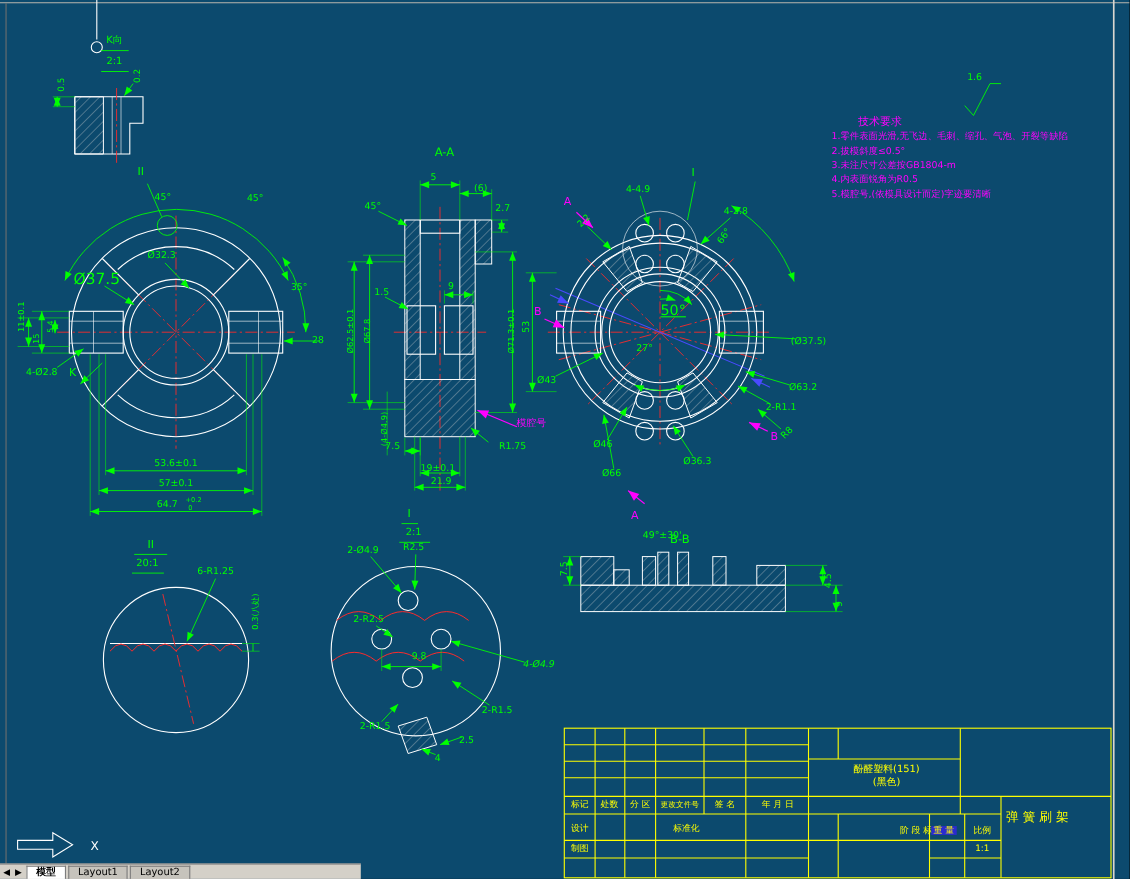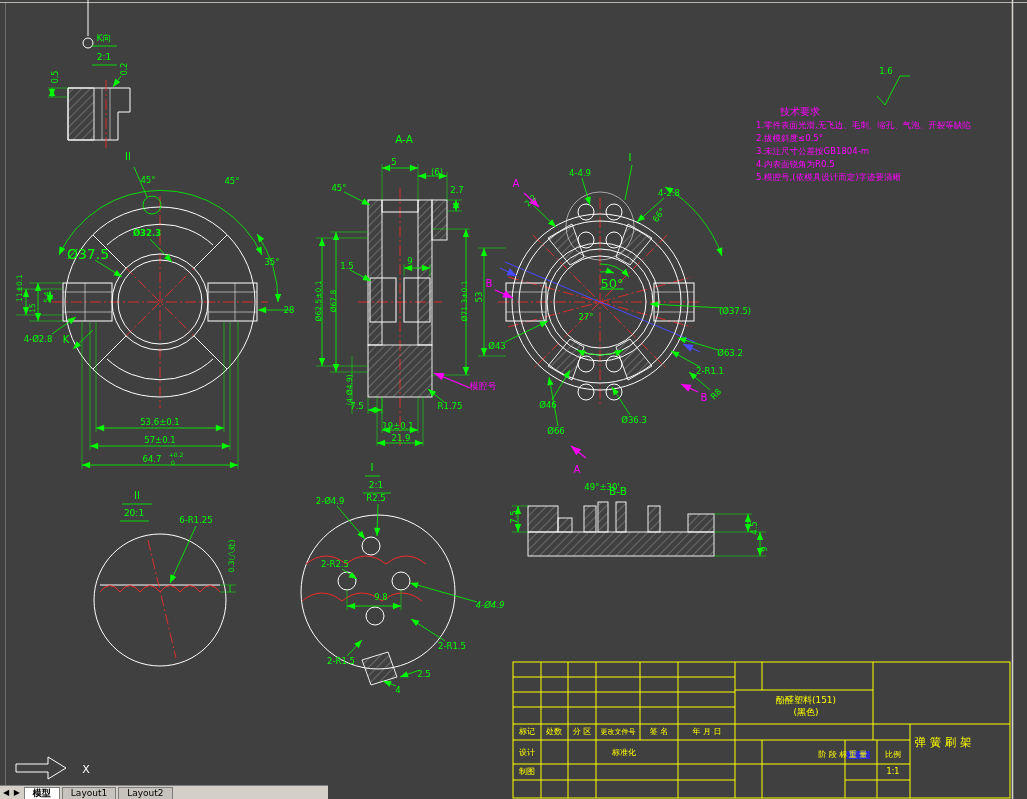--- a/index.html
+++ b/index.html
@@ -1,16 +1,16 @@
 <!DOCTYPE html>
 <html><head>
 <meta charset="utf-8">
 <style>
   html,body{margin:0;padding:0;background:#000;}
-  .stage{position:relative;width:1027px;height:799px;background:#404040;overflow:hidden;font-family:"DejaVu Sans",sans-serif;}
+  .stage{position:relative;width:1027px;height:799px;background:#0c4a6e;overflow:hidden;font-family:"DejaVu Sans",sans-serif;}
   #drawing{position:absolute;left:0;top:0;}
   #annot-layer{position:absolute;left:0;top:0;width:1027px;height:799px;z-index:5;pointer-events:none;}
   .annot{position:absolute;line-height:1;white-space:pre;font-family:"DejaVu Sans",sans-serif;}
   .annot.hl{background:#2b2bd0;padding:0 2px;}
   .tabbar{position:absolute;left:0;bottom:0;width:322px;height:13px;background:#d4d0c8;border-top:1px solid #808080;display:flex;align-items:center;gap:3px;padding:0 3px;z-index:20;font-size:9px;color:#000;}
   .tabnav{letter-spacing:1px;font-size:8px;}
   #tabs{display:flex;gap:2px;}
   .tab{padding:0 8px;height:11px;line-height:11px;background:#c6c3bc;border:1px solid #7d7d7d;border-bottom:none;font-size:9px;}
   .tab.active{background:#fff;font-weight:bold;}
   #drawing .w{stroke:#fff;fill:none;stroke-width:1;}
@@ -316,21 +316,21 @@
 </svg>
 
 <div id="annot-layer">
       <span class="annot" style="left: 104px; top: 38px; font-size: 9px; color: rgb(0, 255, 0); transform: translate(-50%, -50%);">K向</span>
       <span class="annot" style="left: 104px; top: 57px; font-size: 9px; color: rgb(0, 255, 0); transform: translate(-50%, -50%);">2:1</span>
       <span class="annot" style="left: 56px; top: 77px; font-size: 8px; color: rgb(0, 255, 0); transform: translate(-50%, -50%) rotate(-90deg);">0.5</span>
       <span class="annot" style="left: 125px; top: 69px; font-size: 8px; color: rgb(0, 255, 0); transform: translate(-50%, -50%) rotate(-90deg);">0.2</span>
       <span class="annot" style="left: 128px; top: 157px; font-size: 10px; color: rgb(0, 255, 0); transform: translate(-50%, -50%);">II</span>
       <span class="annot" style="left: 148px; top: 180px; font-size: 8.5px; color: rgb(0, 255, 0); transform: translate(-50%, -50%);">45°</span>
       <span class="annot" style="left: 232px; top: 181px; font-size: 8.5px; color: rgb(0, 255, 0); transform: translate(-50%, -50%);">45°</span>
-      <span class="annot" style="left: 147px; top: 233px; font-size: 8.5px; color: rgb(0, 255, 0); transform: translate(-50%, -50%); font-weight: bold;">Ø32.3</span>
+      <span class="annot" style="left: 147px; top: 233px; font-size: 8.5px; color: rgb(0, 255, 0); transform: translate(-50%, -50%);">Ø32.3</span>
       <span class="annot" style="left: 88px; top: 254px; font-size: 14px; color: rgb(0, 255, 0); transform: translate(-50%, -50%);">Ø37.5</span>
       <span class="annot" style="left: 272px; top: 262px; font-size: 8.5px; color: rgb(0, 255, 0); transform: translate(-50%, -50%);">35°</span>
       <span class="annot" style="left: 289px; top: 310px; font-size: 8.5px; color: rgb(0, 255, 0); transform: translate(-50%, -50%);">28</span>
       <span class="annot" style="left: 20px; top: 288px; font-size: 7.5px; color: rgb(0, 255, 0); transform: translate(-50%, -50%) rotate(-90deg);">11±0.1</span>
       <span class="annot" style="left: 33px; top: 308px; font-size: 7.5px; color: rgb(0, 255, 0); transform: translate(-50%, -50%) rotate(-90deg);">15</span>
       <span class="annot" style="left: 47px; top: 297px; font-size: 7px; color: rgb(0, 255, 0); transform: translate(-50%, -50%) rotate(-90deg);">5.4</span>
       <span class="annot" style="left: 38px; top: 339px; font-size: 8.5px; color: rgb(0, 255, 0); transform: translate(-50%, -50%);">4-Ø2.8</span>
       <span class="annot" style="left: 66px; top: 340px; font-size: 10px; color: rgb(0, 255, 0); transform: translate(-50%, -50%);">K</span>
       <span class="annot" style="left: 160px; top: 422px; font-size: 8.5px; color: rgb(0, 255, 0); transform: translate(-50%, -50%);">53.6±0.1</span>
       <span class="annot" style="left: 160px; top: 440px; font-size: 8.5px; color: rgb(0, 255, 0); transform: translate(-50%, -50%);">57±0.1</span>
@@ -342,21 +342,21 @@
       <span class="annot" style="left: 437px; top: 172px; font-size: 8.5px; color: rgb(0, 255, 0); transform: translate(-50%, -50%);">(6)</span>
       <span class="annot" style="left: 457px; top: 190px; font-size: 8.5px; color: rgb(0, 255, 0); transform: translate(-50%, -50%);">2.7</span>
       <span class="annot" style="left: 339px; top: 188px; font-size: 8.5px; color: rgb(0, 255, 0); transform: translate(-50%, -50%);">45°</span>
       <span class="annot" style="left: 347px; top: 266px; font-size: 8.5px; color: rgb(0, 255, 0); transform: translate(-50%, -50%);">1.5</span>
       <span class="annot" style="left: 410px; top: 261px; font-size: 8.5px; color: rgb(0, 255, 0); transform: translate(-50%, -50%);">9</span>
       <span class="annot" style="left: 319px; top: 301px; font-size: 7.5px; color: rgb(0, 255, 0); transform: translate(-50%, -50%) rotate(-90deg);">Ø62.5±0.1</span>
       <span class="annot" style="left: 334px; top: 301px; font-size: 7.5px; color: rgb(0, 255, 0); transform: translate(-50%, -50%) rotate(-90deg);">Ø67.8</span>
       <span class="annot" style="left: 465px; top: 301px; font-size: 7.5px; color: rgb(0, 255, 0); transform: translate(-50%, -50%) rotate(-90deg);">Ø71.3±0.1</span>
       <span class="annot" style="left: 350px; top: 390px; font-size: 7.5px; color: rgb(0, 255, 0); transform: translate(-50%, -50%) rotate(-90deg);">(4-Ø4.9)</span>
       <span class="annot" style="left: 357px; top: 406px; font-size: 8.5px; color: rgb(0, 255, 0); transform: translate(-50%, -50%);">7.5</span>
-      <span class="annot" style="left: 450px; top: 406px; font-size: 8.5px; color: rgb(0, 255, 0); transform: translate(-50%, -50%);">R1.75</span>
+      <span class="annot" style="left: 450px; top: 406px; font-size: 8.5px; color: rgb(0, 255, 0); transform: translate(-50%, -50%); padding-left: 32px;">R1.75</span>
       <span class="annot" style="left: 398px; top: 426px; font-size: 8.5px; color: rgb(0, 255, 0); transform: translate(-50%, -50%);">19±0.1</span>
       <span class="annot" style="left: 401px; top: 438px; font-size: 8.5px; color: rgb(0, 255, 0); transform: translate(-50%, -50%);">21.9</span>
       <span class="annot" style="left: 483px; top: 386px; font-size: 9px; color: rgb(255, 0, 255); transform: translate(-50%, -50%);">模腔号</span>
       <span class="annot" style="left: 580px; top: 173px; font-size: 8.5px; color: rgb(0, 255, 0); transform: translate(-50%, -50%);">4-4.9</span>
       <span class="annot" style="left: 531px; top: 201px; font-size: 8px; color: rgb(0, 255, 0); transform: translate(-50%, -50%) rotate(-45deg);">2.2</span>
       <span class="annot" style="left: 669px; top: 193px; font-size: 8.5px; color: rgb(0, 255, 0); transform: translate(-50%, -50%);">4-2.8</span>
       <span class="annot" style="left: 659px; top: 215px; font-size: 8.5px; color: rgb(0, 255, 0); transform: translate(-50%, -50%) rotate(-55deg);">66°</span>
       <span class="annot" style="left: 516px; top: 184px; font-size: 10px; color: rgb(255, 0, 255); transform: translate(-50%, -50%);">A</span>
       <span class="annot" style="left: 630px; top: 158px; font-size: 10px; color: rgb(0, 255, 0); transform: translate(-50%, -50%);">I</span>
       <span class="annot" style="left: 489px; top: 284px; font-size: 10px; color: rgb(255, 0, 255); transform: translate(-50%, -50%);">B</span>

